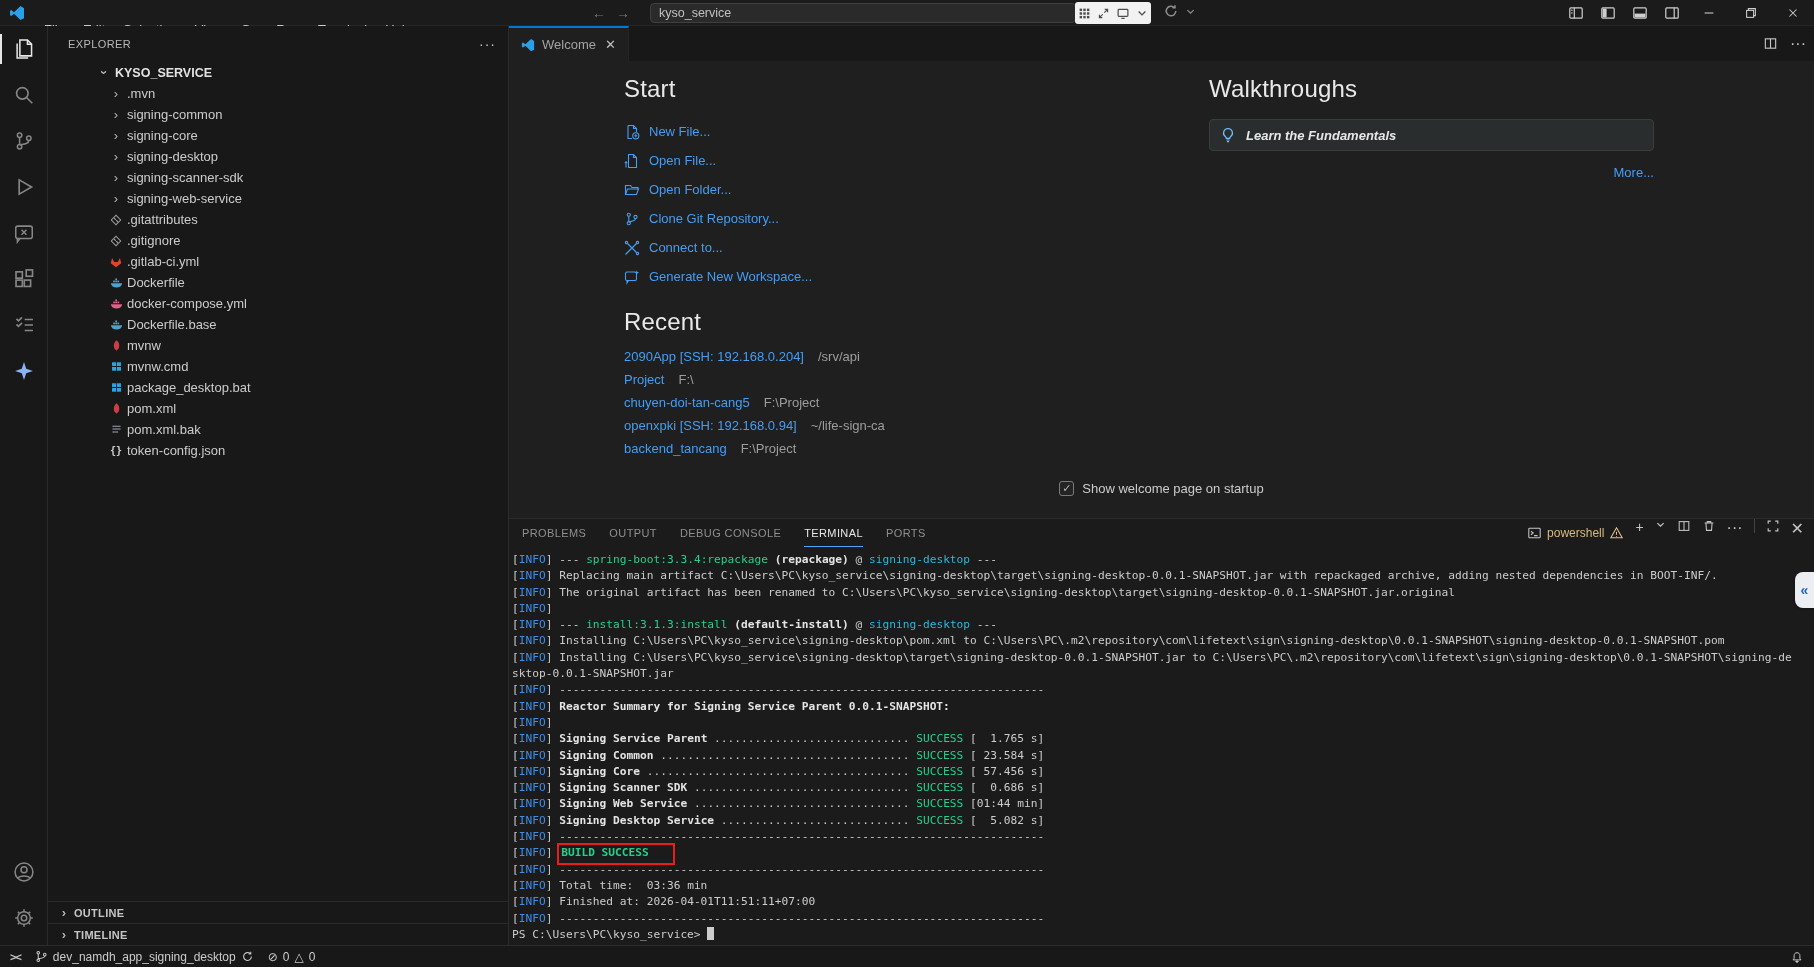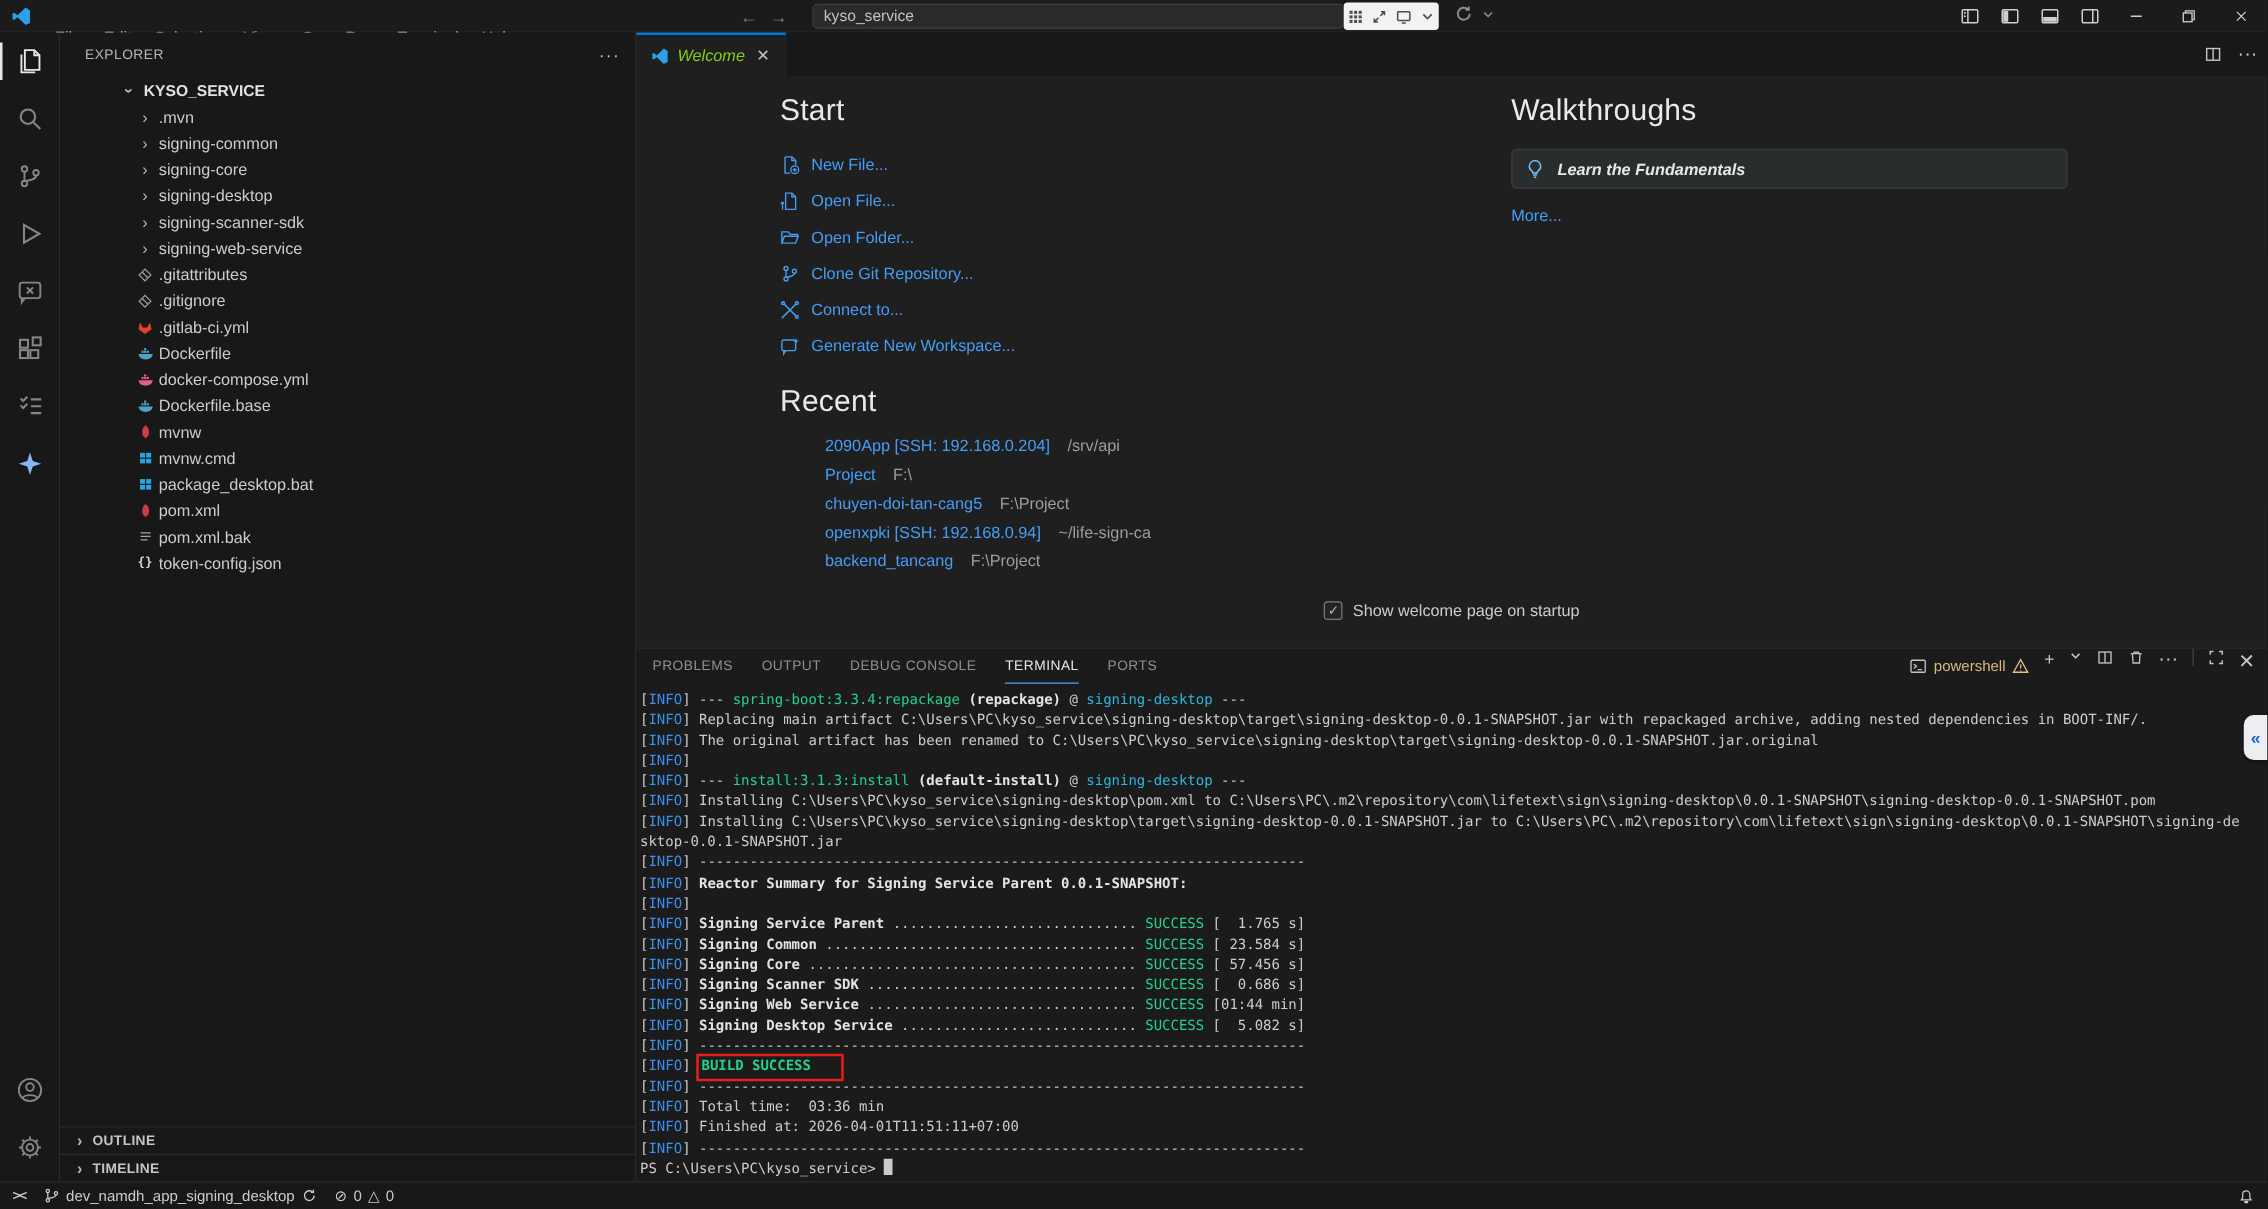--- a/index.html
+++ b/index.html
@@ -48,40 +48,40 @@
   .json-braces { font-family:"DejaVu Sans Mono",monospace; font-size:10px; font-weight:bold; color:#d4d4d4; }
   .sidebar-sections { position:absolute; left:0; right:0; bottom:0; }
   .side-section { height:22px; border-top:1px solid #2b2b2b; display:flex; align-items:center; padding-left:8px; font-size:11px; font-weight:bold; color:#c5c5c5; letter-spacing:0.3px; }
   .side-section .twisty { margin-right:2px; }
 
   
   .editor-col { flex:1; display:flex; flex-direction:column; background:#1f1f1f; min-width:0; }
   .tabbar { height:35px; background:#181818; display:flex; position:relative; }
   .tab { height:35px; display:flex; align-items:center; padding:0 10px 0 12px; background:#1f1f1f;
     border-top:2px solid #0078d4; border-right:1px solid #252526; gap:7px; }
-  .tab-label { font-size:13px; font-style:italic; color:#84cc16; }
+  .tab-label { font-size:13px; color:#a3a3a3; }
   .tab-close { color:#c0c0c0; font-size:13px; padding:0 2px; }
   .tab-actions { position:absolute; right:8px; top:0; height:35px; display:flex; align-items:center; gap:12px; color:#c5c5c5; }
 
   
   .welcome { height:457px; position:relative; background:#1f1f1f; overflow:hidden; }
   .w-heading { font-size:24px; font-weight:400; color:#e9e9e9; letter-spacing:0.2px; }
   .start-col { position:absolute; left:115px; top:14px; width:470px; }
   .start-links { margin-top:14px; }
   .start-link { height:29px; display:flex; align-items:center; gap:9px; color:#459df5; font-size:13px; cursor:pointer; }
   .recent-title { margin-top:17px; }
   .recent-rows { margin-top:9px; }
   .recent-row { height:23px; display:flex; align-items:center; font-size:13px; }
-  .recent-name { color:#459df5; cursor:pointer; white-space:nowrap;margin-left:36px; }
+  .recent-name { color:#459df5; cursor:pointer; white-space:nowrap; }
   .recent-path { color:#9d9d9d; margin-left:14px; white-space:nowrap; }
   .walk-col { position:absolute; left:700px; top:14px; width:445px; }
   .walk-card { margin-top:16px; height:32px; background:#2a2d2e; border:1px solid #3c3c3c; border-radius:4px;
     display:flex; align-items:center; padding:0 10px; gap:10px; cursor:pointer;font-style:italic; }
   .walk-card-label { font-size:13px; font-weight:bold; color:#e7e7e7; }
-  .more-link { margin-top:14px; color:#459df5; font-size:13px; cursor:pointer; }
+  .more-link { margin-top:14px; color:#459df5; font-size:13px; cursor:pointer;text-align:right; }
   .startup-row { position:absolute; left:0; right:0; bottom:22px; display:flex; align-items:center; justify-content:center; gap:8px; }
   .checkbox { width:15px; height:15px; border:1px solid #7a7a7a; border-radius:3px; display:flex; align-items:center; justify-content:center; color:#b5b5b5; font-size:11px; background:#242424; }
   .checkbox::after { content:"✓"; }
   .startup-label { font-size:13px; color:#cccccc; }
 
   
   .panel { flex:1; background:#1b1b1b; border-top:1px solid #2b2b2b; position:relative; min-height:0; }
   .panel-header { height:28px; display:flex; align-items:center; padding:0 8px 0 13px; position:relative; }
   .panel-tabs { display:flex; gap:23px; height:100%; align-items:center; }
   .panel-tab { font-size:11px; letter-spacing:0.4px; color:#8f8f8f; height:100%; display:flex; align-items:center; cursor:pointer; }

